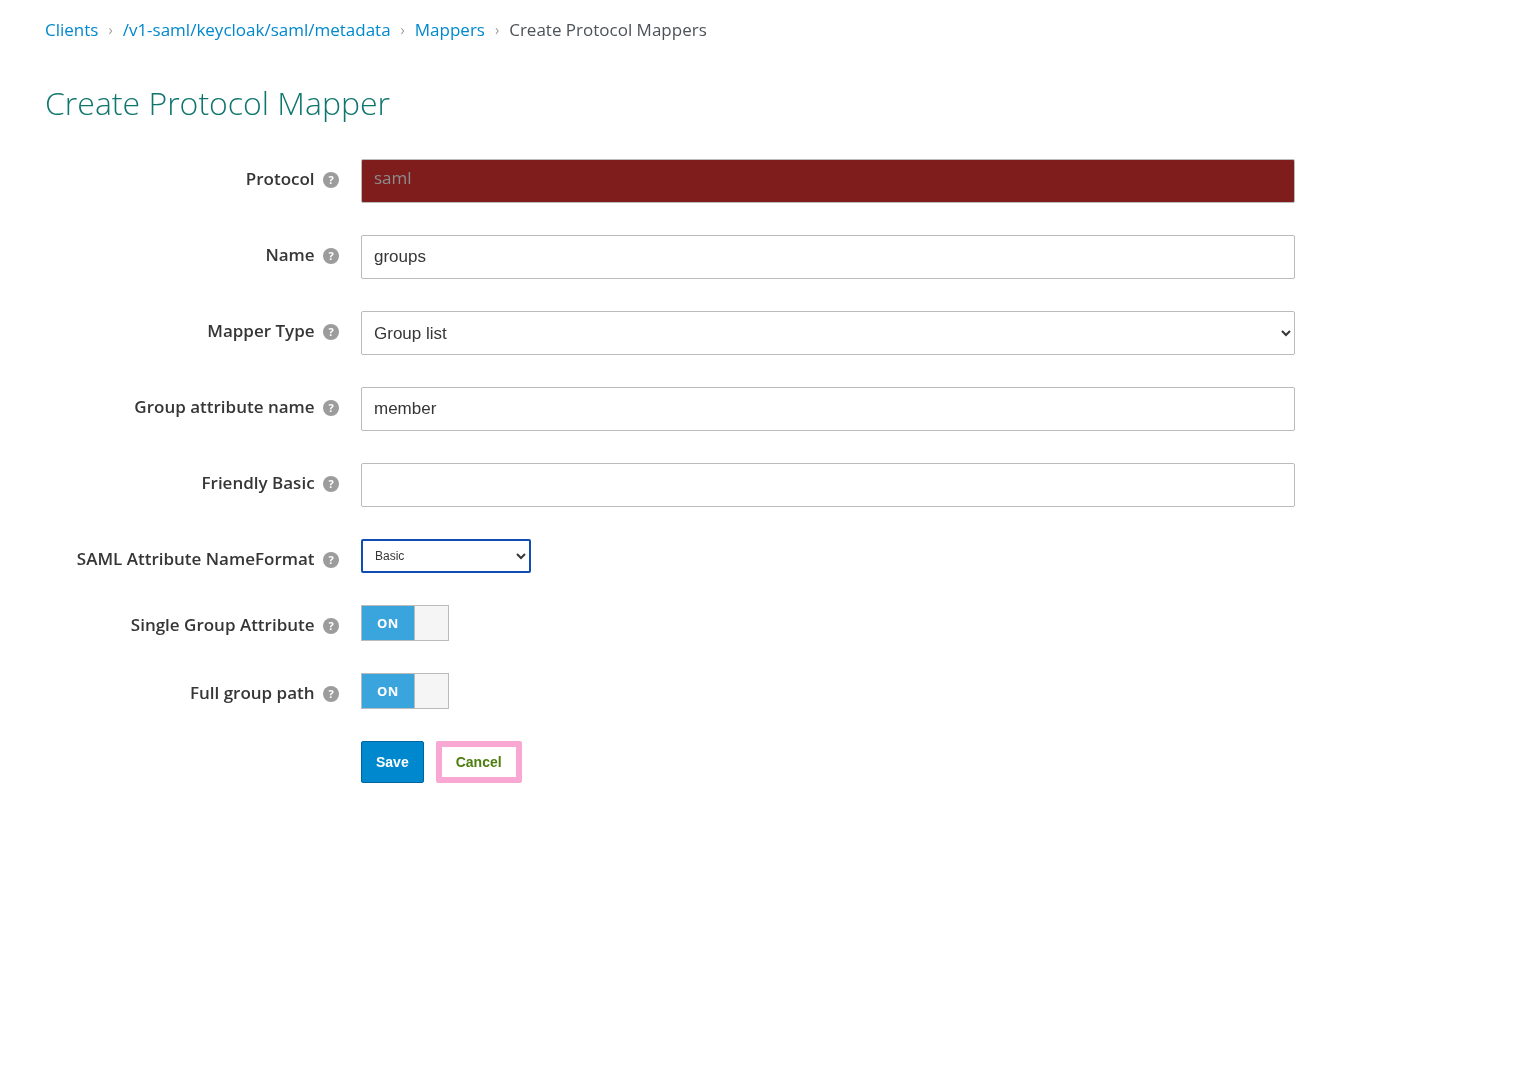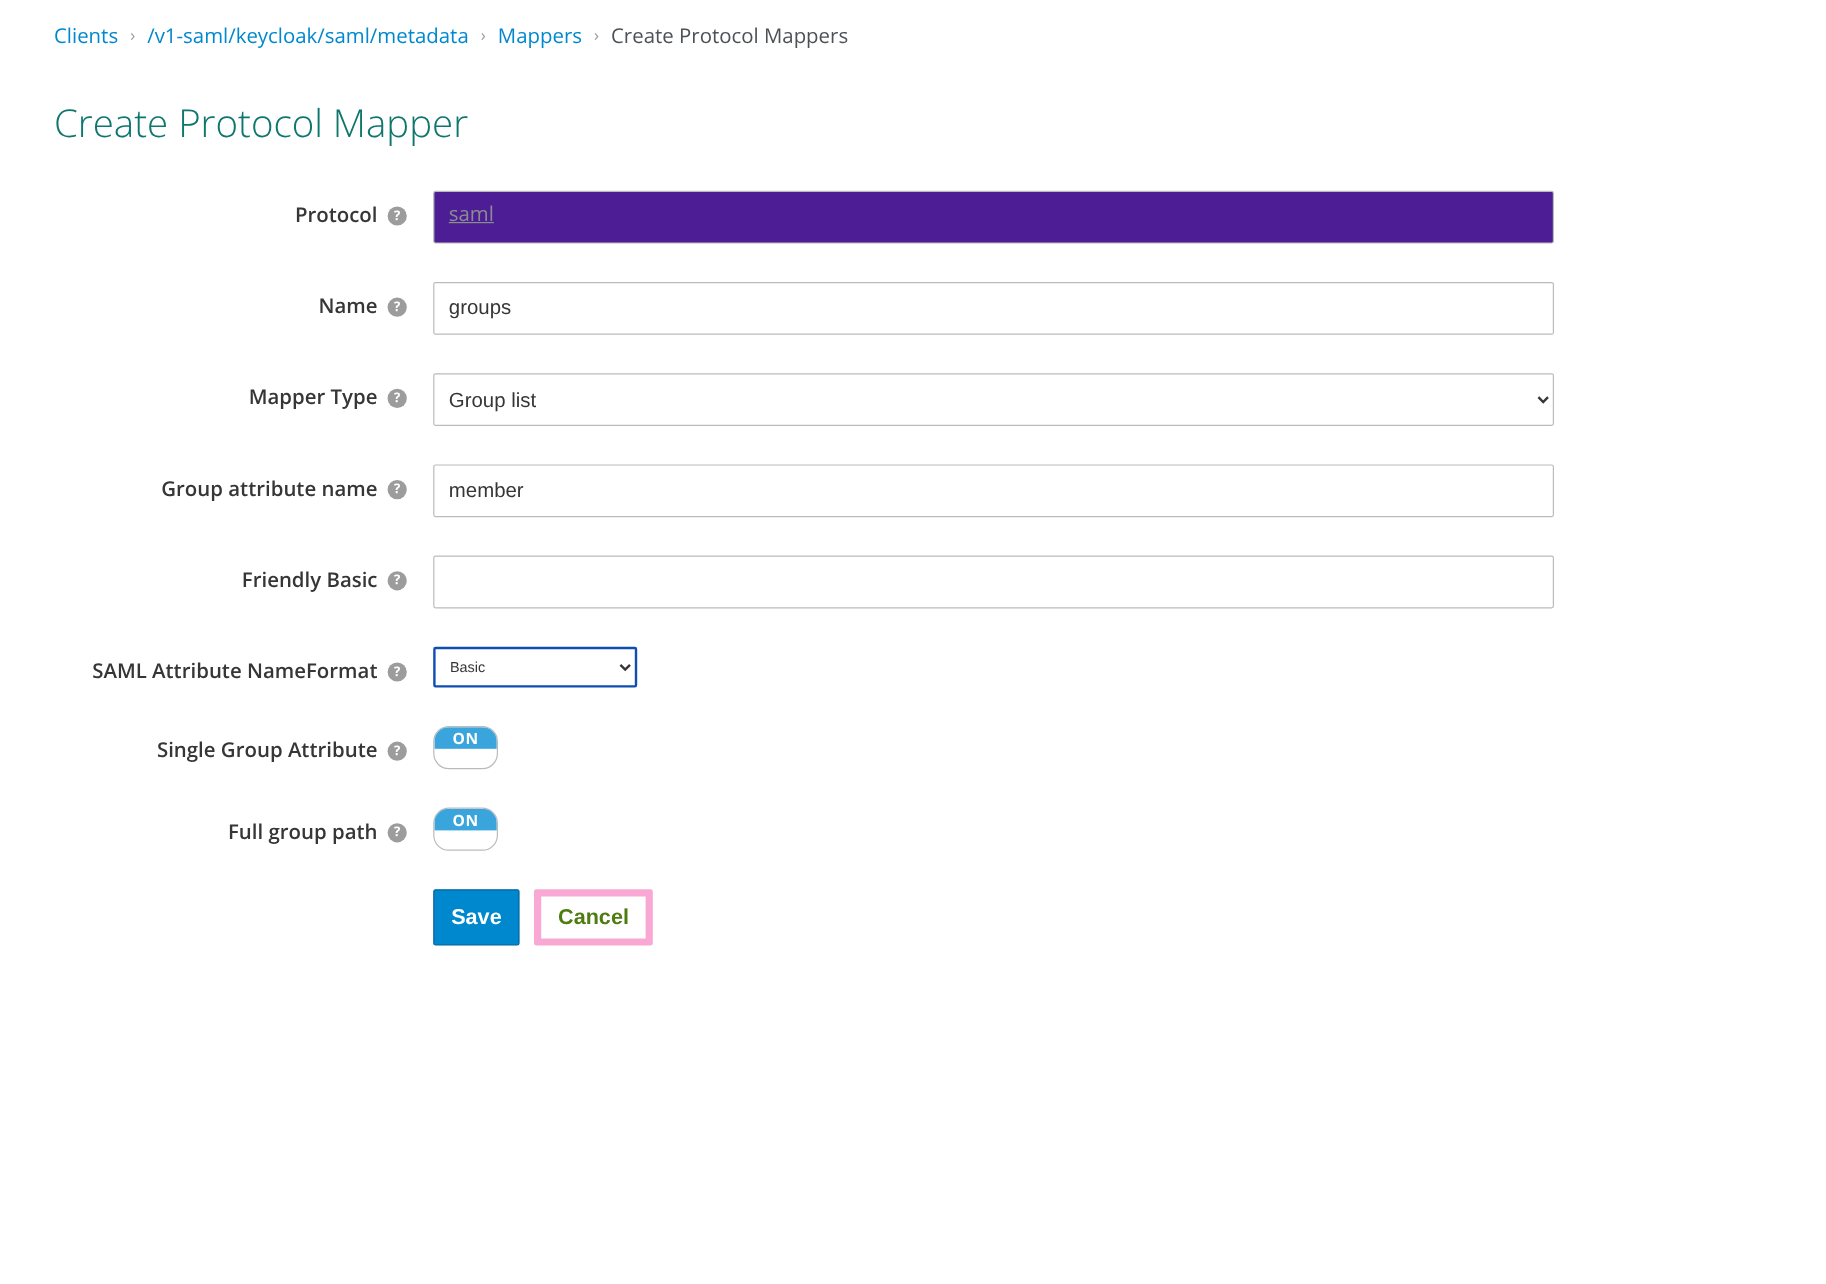--- a/index.html
+++ b/index.html
@@ -85,50 +85,48 @@
       height: 44px;
       padding: 6px 12px;
       font-size: 17px;
       line-height: 1.4;
       color: #363636;
       background-color: #ffffff;
       border: 1px solid #bbbbbb;
       border-radius: 2px;
     }
     .readonly-input {
-      background-color: #4c1d95;
+      background-color: #7f1d1d;
       color: #8b8d8f;
       cursor: not-allowed;
-      text-decoration: underline;
     }
     select.full {
       appearance: auto;
       cursor: pointer;
       padding: 6px 8px;
     }
     select.small {
       width: 170px;
       height: 34px;
       font-size: 12px;
       padding: 4px 8px;
       border: 2px solid #0f4db3;
       border-radius: 2px;
       background: #ffffff;
       color: #363636;
       cursor: pointer;
     }
     .switch {
       display: inline-flex;
       border: 1px solid #bbbbbb;
-      border-radius: 13px;
+      border-radius: 0;
       overflow: hidden;
       height: 36px;
       cursor: pointer;
       user-select: none;
-      flex-direction: column;
     }
     .switch .on {
       background: #39a5dc;
       color: #ffffff;
       font-size: 13px;
       font-weight: 700;
       padding: 0 15px;
       display: flex;
       align-items: center;
       letter-spacing: 0.5px;
@@ -137,21 +135,21 @@
       width: 34px;
       background: #f5f5f5;
       border-left: 1px solid #bbbbbb;
     }
     .buttons {
       display: flex;
       gap: 12px;
     }
     .btn {
       padding: 7px 14px;
-      font-size: 18px;
+      font-size: 14px;
       border-radius: 2px;
       cursor: pointer;
       font-weight: 600;
     }
     .btn-primary {
       background: #0088ce;
       border: 1px solid #00659c;
       color: #ffffff;
     }
     .btn-default {

